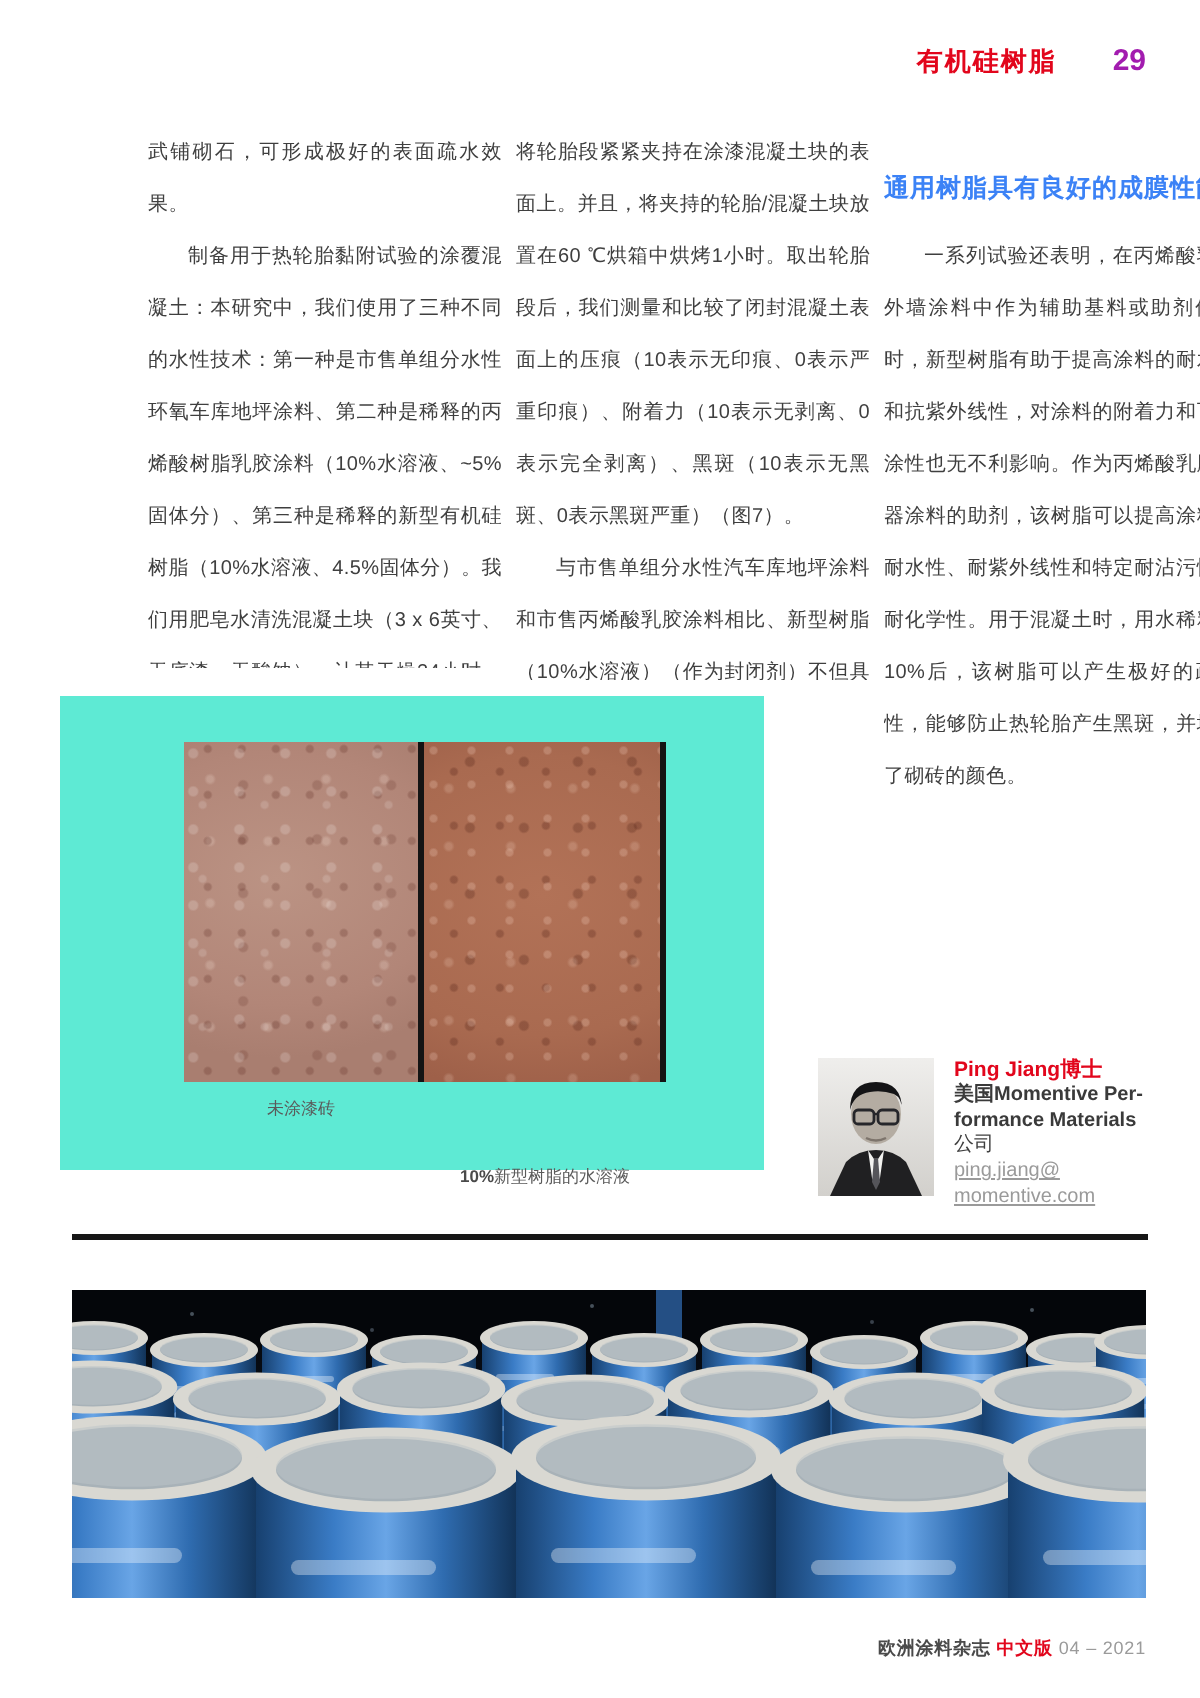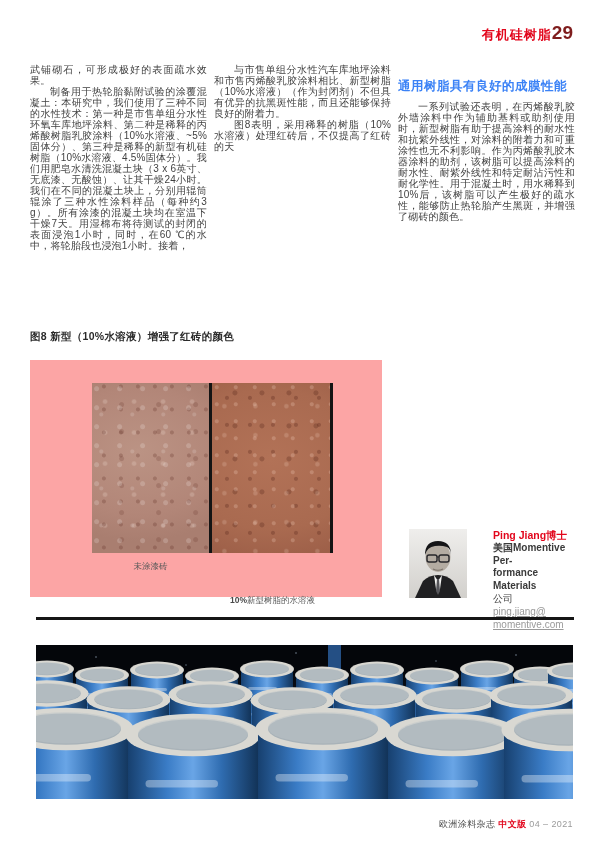--- a/index.html
+++ b/index.html
@@ -1,39 +1,39 @@
 <!DOCTYPE html>
 <html><head>
 <meta charset="utf-8">
 <style>
   * { margin:0; padding:0; box-sizing:border-box; }
   html,body { background:#ffffff; }
   body { font-family:"Liberation Sans", sans-serif; }
   .page { position:relative; width:600px; height:849px; background:#fff; overflow:hidden; margin:0 auto; }
 
   
-  .hdr { position:absolute; top:22px; right:27px; display:flex; align-items:baseline; gap:0; }
+  .hdr { position:absolute; top:22px; right:27px; display:flex; align-items:baseline; gap:28px; }
   .hdr .sec { color:#e2061c; font-weight:bold; font-size:13px; letter-spacing:1px; }
-  .hdr .pg  { color:#7f1d1d; font-weight:bold; font-size:19px; }
-
-  
-  .col { position:absolute; width:177px; font-size:10px; line-height:11px;
-         color:#3f3f3f; text-align:justify; letter-spacing:.2px; overflow:hidden; }
+  .hdr .pg  { color:#a21caf; font-weight:bold; font-size:15px; }
+
+  
+  .col { position:absolute; width:177px; font-size:10px; line-height:26px;
+         color:#3f3f3f; text-align:justify; letter-spacing:.2px; overflow:hidden;margin-left:44px; }
   .col p { text-align:justify; }
   .col p.ind { text-indent:2em; }
   #col1 { left:30px;  top:64px; height:270px; }
   #col2 { left:214px; top:64px; height:276px; }
   #col3 { left:398px; top:64px; height:442px; }
   .red-head { color:#3b82f6; font-weight:bold; font-size:12.5px; letter-spacing:.5px;
               margin:17px 0 9px 0; text-align:left; }
 
   
   .fig-caption { position:absolute; left:30px; top:330px; font-size:10.5px; font-weight:bold;
                  color:#2a2a2a; letter-spacing:.3px; }
-  .fig-panel { position:absolute; left:30px; top:360px; width:352px; height:237px; background:#fca5a5; }
+  .fig-panel { position:absolute; left:30px; top:348px; width:352px; height:237px; background:#5eead4; }
   .brick { position:absolute; top:23px; height:170px; }
   .brick-left  { left:62px;  width:117px;
       background:
         radial-gradient(circle at 20% 30%, rgba(255,255,255,.18) 0 2px, transparent 3px),
         radial-gradient(circle at 70% 15%, rgba(90,40,30,.25) 0 1.5px, transparent 2.5px),
         radial-gradient(circle at 45% 60%, rgba(255,240,230,.2) 0 1.5px, transparent 3px),
         radial-gradient(circle at 80% 80%, rgba(100,50,40,.22) 0 2px, transparent 3px),
         radial-gradient(circle at 30% 85%, rgba(255,255,255,.15) 0 1.5px, transparent 2.5px),
         radial-gradient(120px 90px at 40% 40%, #bb9384, #b28678 70%, #a97e70);
       background-size:23px 19px,17px 23px,29px 31px,37px 27px,31px 37px,100% 100%; }
@@ -46,64 +46,64 @@
         radial-gradient(circle at 85% 30%, rgba(70,25,15,.25) 0 2px, transparent 3px),
         radial-gradient(130px 100px at 50% 45%, #b27257, #a96a50 70%, #9e6049);
       background-size:19px 17px,23px 27px,31px 29px,27px 33px,100% 100%; }
   .vline2 { position:absolute; left:300px; top:23px; width:3px; height:170px; background:#141414; }
   .fig-label { position:absolute; top:201px; font-size:8.5px; color:#5a5a5a; text-align:center; }
   .fig-label b { color:#4a4a4a; }
   .lbl-left  { left:62px;  width:117px; }
   .lbl-right { left:182px; width:121px;margin-top:34px; }
 
   
-  .author { position:absolute; left:409px; top:529px; width:165px; display:flex; gap:26px; }
+  .author { position:absolute; left:409px; top:529px; width:165px; display:flex; gap:10px; }
   .portrait { width:58px; height:69px; flex:0 0 58px; }
   .a-text { font-size:10px; line-height:12.8px; color:#3f3f3f; }
   .a-name { color:#e2061c; font-weight:bold; font-size:10.5px; }
   .a-co { font-weight:bold; color:#3a3a3a; }
   .a-mail { color:#9a9a9a; text-decoration:underline; cursor:pointer; }
 
   
   .divider { position:absolute; left:36px; top:617px; width:538px; height:3px; background:#161616; }
   .photo { position:absolute; left:36px; top:645px; width:537px; height:154px; }
   .footer { position:absolute; top:818px; right:27px; font-size:9px; letter-spacing:.4px; }
-  .footer .j { color:#4a4a4a; font-weight:normal; }
+  .footer .j { color:#4a4a4a; font-weight:bold; }
   .footer .e { color:#e2061c; font-weight:bold;margin-top:28px; }
   .footer .i { color:#9b9b9b; }
 </style>
 </head>
 <body>
 
 <div class="page">
 
   <div class="hdr">
     <span class="sec">有机硅树脂</span>
     <span class="pg">29</span>
   </div>
 
   <div class="col" id="col1">
     <p>武铺砌石，可形成极好的表面疏水效果。</p>
     <p class="ind">制备用于热轮胎黏附试验的涂覆混凝土：本研究中，我们使用了三种不同的水性技术：第一种是市售单组分水性环氧车库地坪涂料、第二种是稀释的丙烯酸树脂乳胶涂料（10%水溶液、~5%固体分）、第三种是稀释的新型有机硅树脂（10%水溶液、4.5%固体分）。我们用肥皂水清洗混凝土块（3 x 6英寸、无底漆、无酸蚀）、让其干燥24小时。我们在不同的混凝土块上，分别用辊筒辊涂了三种水性涂料样品（每种约3 g）。所有涂漆的混凝土块均在室温下干燥7天。用湿棉布将待测试的封闭的表面浸泡1小时，同时，在60 ℃的水中，将轮胎段也浸泡1小时。接着，</p>
   </div>
 
   <div class="col" id="col2">
+    <p>将轮胎段紧紧夹持在涂漆混凝土块的表面上。并且，将夹持的轮胎/混凝土块放置在60 ℃烘箱中烘烤1小时。取出轮胎段后，我们测量和比较了闭封混凝土表面上的压痕（10表示无印痕、0表示严重印痕）、附着力（10表示无剥离、0表示完全剥离）、黑斑（10表示无黑斑、0表示黑斑严重）（图7）。</p>
     <p class="ind">与市售单组分水性汽车库地坪涂料和市售丙烯酸乳胶涂料相比、新型树脂（10%水溶液）（作为封闭剂）不但具有优异的抗黑斑性能，而且还能够保持良好的附着力。</p>
     <p class="ind">图8表明，采用稀释的树脂（10%水溶液）处理红砖后，不仅提高了红砖的天</p>
   </div>
 
   <div class="col" id="col3">
     <h2 class="red-head">通用树脂具有良好的成膜性能</h2>
     <p class="ind">
       <span>一系列试验还表明，在丙烯酸乳胶外墙涂料中作为辅助基料或助剂使用时，新型树脂有助于提高涂料的耐水性和抗紫外线性，对涂料的附着力和可重涂性也无不利影响。作为丙烯酸乳胶木器涂料的助剂，该树脂可以提高涂料的耐水性、耐紫外线性和特定耐沾污性和耐化学性。用于混凝土时，用水稀释到10%后，该树脂可以产生极好的疏水性，能够防止热轮胎产生黑斑，并增强了砌砖的颜色。</span>
       
     </p>
   </div>
 
-  <div class="fig-caption">图8 新型（10%水溶液）增强了红砖的颜色</div>
   <div class="fig-panel">
     <div class="brick brick-left"></div>
     <div class="vline1"></div>
     <div class="brick brick-right"></div>
     <div class="vline2"></div>
     <div class="fig-label lbl-left">未涂漆砖</div>
     <div class="fig-label lbl-right"><b>10%</b><span>新型树脂的水溶液</span></div>
   </div>
 
   <div class="author">

